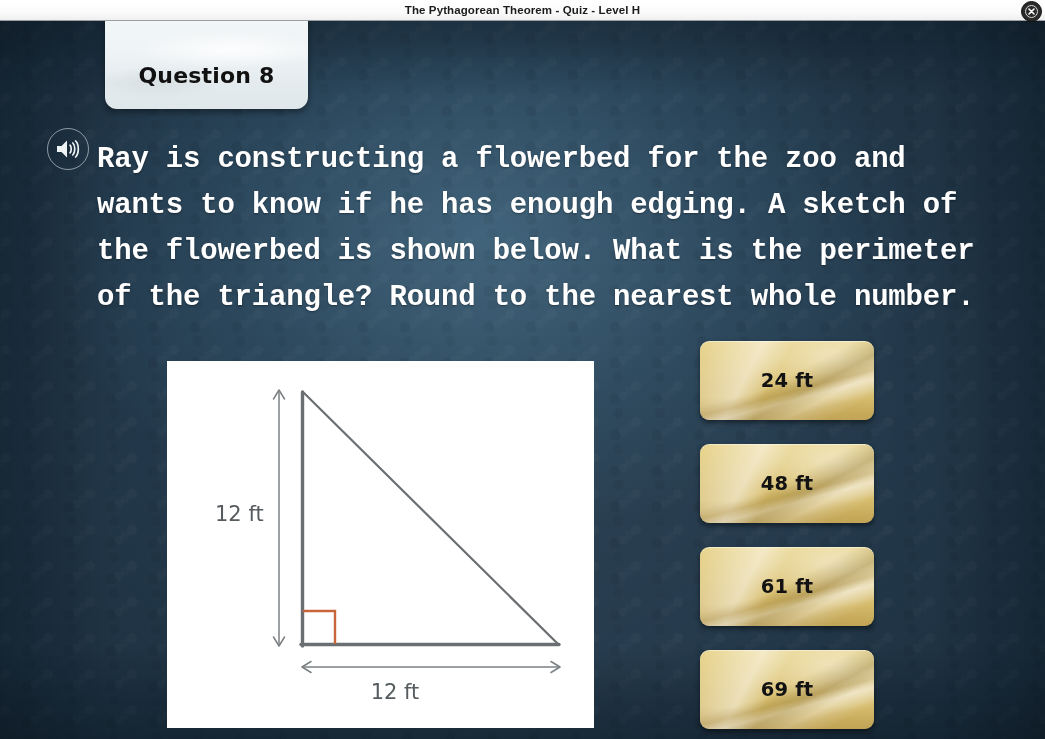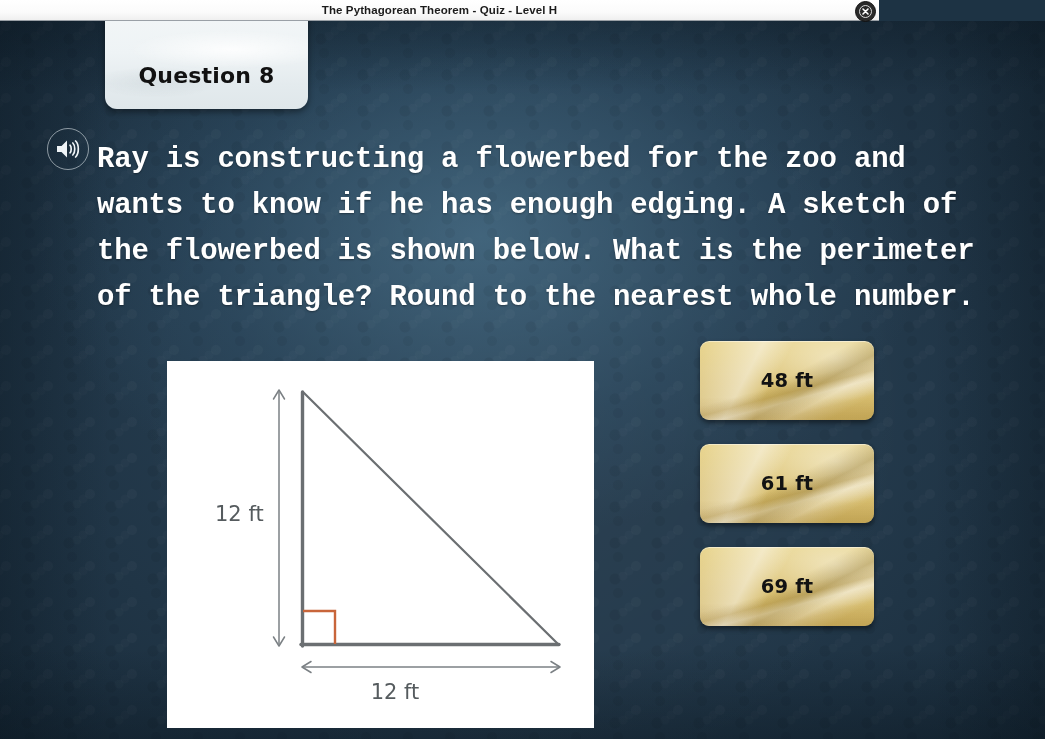--- a/index.html
+++ b/index.html
@@ -20,21 +20,21 @@
     width: 1045px;
     height: 739px;
     overflow: hidden;
     background: #1d3344;
   }
 
   
   .title-bar {
     position: absolute;
     top: 0; left: 0;
-    width: 879px;
+    width: 1045px;
     height: 21px;
     background: linear-gradient(#ffffff, #fbfbfb 60%, #efefef);
     border-bottom: 1px solid #9aa0a6;
     box-sizing: border-box;
     display: flex;
     align-items: center;
     justify-content: center;
     z-index: 40;
   }
   .title-bar-text {
@@ -292,20 +292,23 @@
 
         <line x1="116" y1="306" x2="372" y2="306" stroke="#7b8084" stroke-width="1.5"></line>
         <path d="M124 300.5 L115 306 L124 311.5" fill="none" stroke="#7b8084" stroke-width="1.5" stroke-linecap="round" stroke-linejoin="round"></path>
         <path d="M364 300.5 L373 306 L364 311.5" fill="none" stroke="#7b8084" stroke-width="1.5" stroke-linecap="round" stroke-linejoin="round"></path>
         <text class="dim-label" x="208" y="338" text-anchor="middle">12 ft</text>
       </svg>
     </div>
 
     <div class="answers">
       <div class="answer-button">
+        <span class="answer-label">24 ft</span>
+      </div>
+      <div class="answer-button">
         <span class="answer-label">48 ft</span>
       </div>
       <div class="answer-button">
         <span class="answer-label">61 ft</span>
       </div>
       <div class="answer-button">
         <span class="answer-label">69 ft</span>
       </div>
     </div>
 

